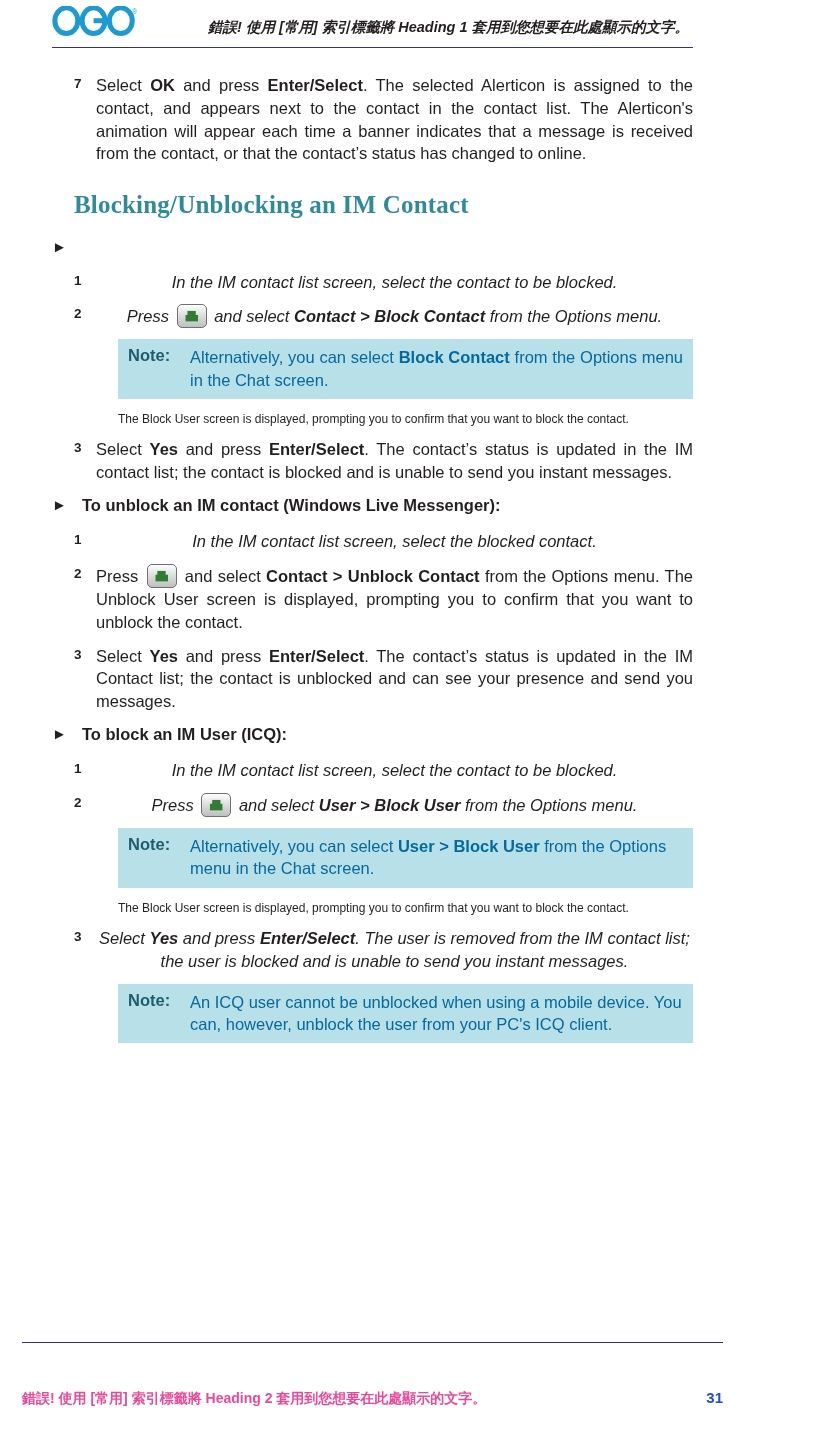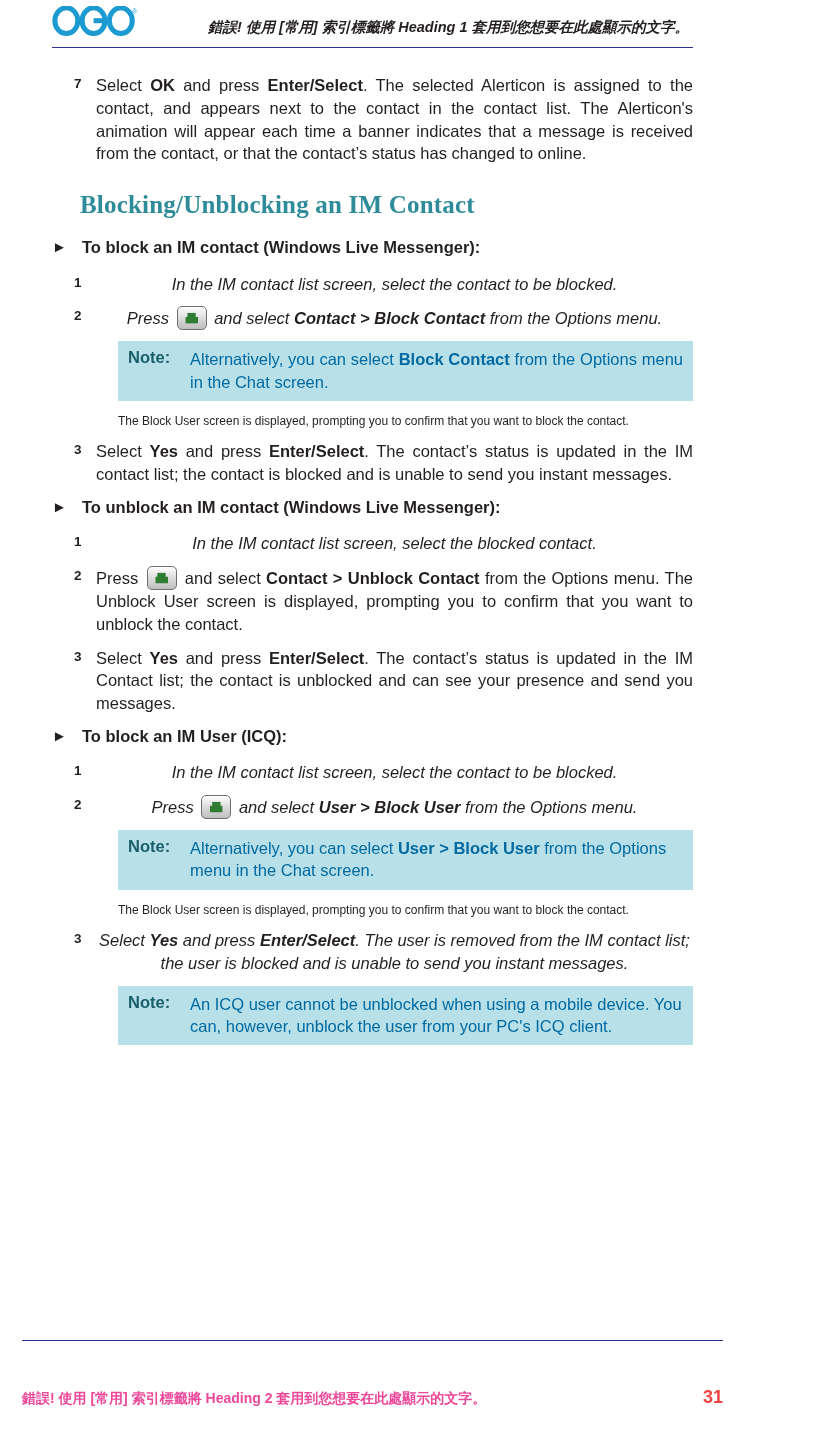--- a/index.html
+++ b/index.html
@@ -88,21 +88,21 @@
   .step-body.nojust { text-align: center; font-style: italic; }
 
   b, .b { font-weight: bold; }
 
   
   h2.section {
     color: #2e8b99;
     font-family: "Liberation Serif", serif;
     font-size: 25px;
     font-weight: bold;
-    margin: 26px 0 18px 28px;
+    margin: 26px 0 18px 22px;
     letter-spacing: 0.2px;
   }
 
   
   .arrow-head {
     display: flex;
     align-items: flex-start;
     margin: 0 0 14px 0;
   }
   .arrow-glyph {
@@ -188,21 +188,21 @@
     margin-bottom: 6px;
   }
   .footer-row {
     display: flex;
     justify-content: space-between;
     align-items: baseline;
     font-size: 14px;
     font-weight: bold;
   }
   .footer-left { color: #ec4899; }
-  .footer-page { font-size: 18px; font-weight: bold; color: #ef4444; margin-top: 40px; }
+  .footer-page { font-size: 15px; font-weight: bold; color: #1d4ed8; margin-top: 40px; }
 </style>
 </head>
 <body>
 
 <div class="page">
 
   <div class="header">
     <svg class="logo" viewBox="0 0 120 52" aria-hidden="true">
       <ellipse cx="20" cy="20" rx="16" ry="18" fill="none" stroke="#1b9bd1" stroke-width="7"></ellipse>
       <ellipse cx="58" cy="20" rx="16" ry="18" fill="none" stroke="#1b9bd1" stroke-width="7"></ellipse>
@@ -218,21 +218,20 @@
 
     <div class="step">
       <div class="step-num">7</div>
       <div class="step-body"><span>Select </span><b>OK</b><span> and press </span><b>Enter/Select</b><span>. The selected Alerticon is assigned to the contact, and appears next to the contact in the contact list. The Alerticon's animation will appear each time a banner indicates that a message is received from the contact, or that the contact’s status has changed to online.</span></div>
     </div>
 
     <h2 class="section">Blocking/Unblocking an IM Contact</h2>
 
     <div class="arrow-head">
       <span class="arrow-glyph">►</span>
-      <span class="arrow-label">To block an IM contact (Windows Live Messenger):</span>
     </div>
 
     <div class="step">
       <div class="step-num">1</div>
       <div class="step-body nojust">In the IM contact list screen, select the contact to be blocked.</div>
     </div>
 
     <div class="step">
       <div class="step-num">2</div>
       <div class="step-body nojust"><span>Press </span><span class="opt-icon"></span><span> and select </span><b>Contact &gt; Block Contact</b><span> from the Options menu.</span></div>

